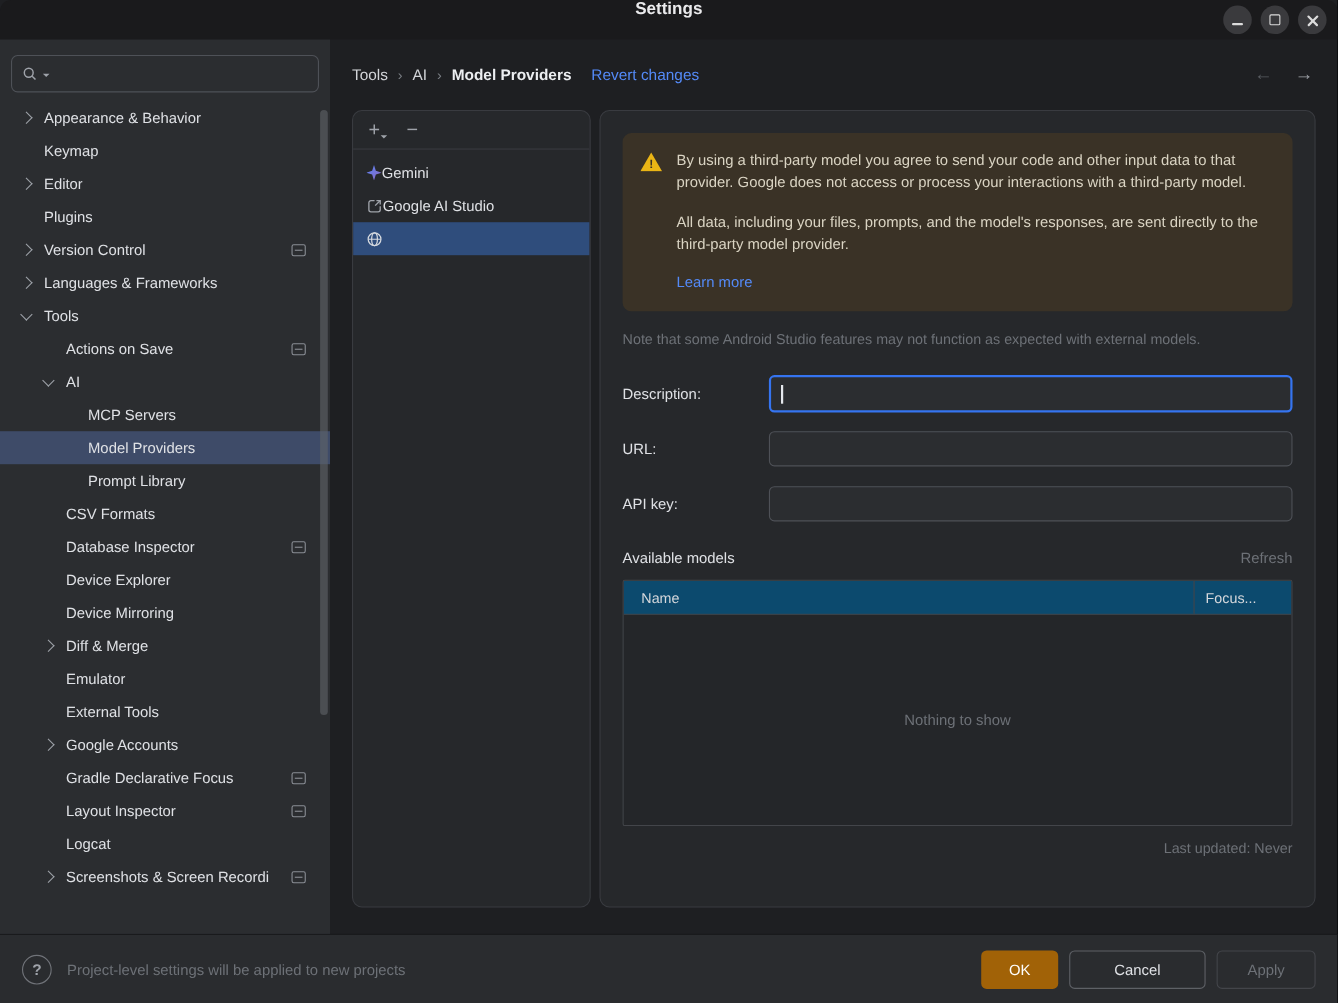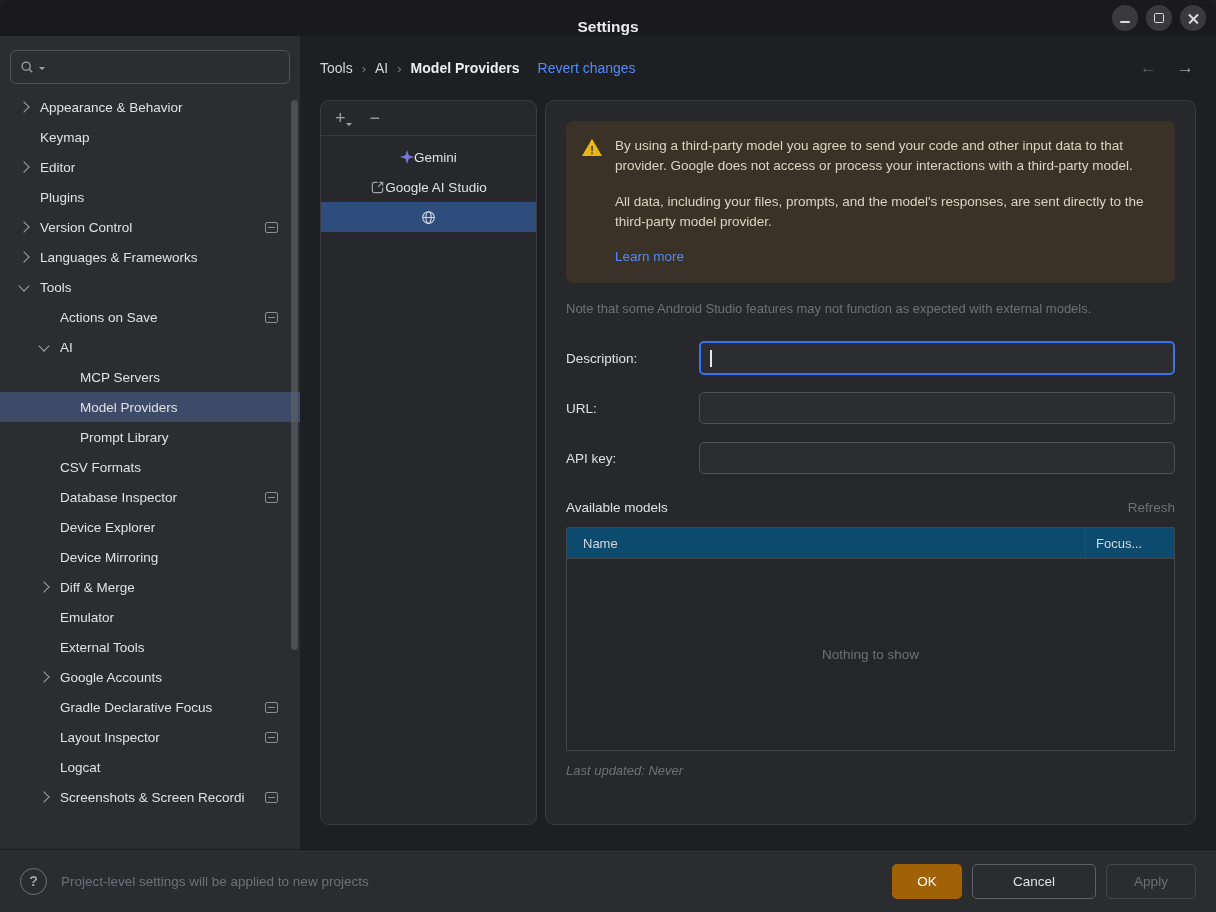--- a/index.html
+++ b/index.html
@@ -1,19 +1,19 @@
 <!DOCTYPE html>
 <html><head>
 <meta charset="utf-8">
 <style>
   html,body{margin:0;padding:0;background:#000;}
   .window{width:1216px;height:912px;background:#1e1f22;font-family:"Liberation Sans",sans-serif;
     color:#dfe1e5;display:flex;flex-direction:column;overflow:hidden;position:relative;}
   
-  .titlebar{flex:0 0 36px;background:#1a1a1c;display:flex;align-items:flex-end;justify-content:center;
+  .titlebar{flex:0 0 36px;background:#1a1a1c;display:flex;align-items:flex-start;justify-content:center;
     position:relative;border-radius:10px 10px 0 0;}
   .title{font-size:15.5px;font-weight:bold;color:#eaeaec;}
   .controls{position:absolute;right:10px;top:5px;display:flex;gap:8px;}
   .ctl{width:26px;height:26px;border-radius:50%;background:#3a3a3d;display:flex;align-items:center;
     justify-content:center;cursor:pointer;}
   .g-min{width:10px;height:2px;background:#dcdcdc;margin-top:7px;border-radius:1px;}
   .g-max{width:8px;height:8px;border:1.5px solid #dcdcdc;border-radius:1.5px;}
   .g-close{position:relative;width:11px;height:11px;}
   .g-close::before,.g-close::after{content:"";position:absolute;left:-1px;top:5px;width:13px;height:1.6px;
     background:#dcdcdc;border-radius:1px;}
@@ -51,21 +51,21 @@
   .panel{background:#26282b;border:1px solid #393b40;border-radius:9px;box-sizing:border-box;}
   
   .providers{flex:0 0 217px;width:217px;display:flex;flex-direction:column;overflow:hidden;}
   .ptoolbar{flex:0 0 34px;border-bottom:1px solid #393b40;display:flex;align-items:center;
     padding:0 14px;gap:24px;color:#9fa3aa;}
   .icon-add{font-size:18px;line-height:1;position:relative;cursor:pointer;}
   .icon-add::after{content:"";position:absolute;right:-6px;bottom:1px;width:0;height:0;
     border-left:3px solid transparent;border-right:3px solid transparent;border-top:3.5px solid #9fa3aa;}
   .icon-remove{font-size:18px;line-height:1;cursor:pointer;}
   .plist{padding-top:6px;}
-  .p-row{height:30px;display:flex;align-items:center;gap:0;padding:0 12px;font-size:13.5px;cursor:pointer;justify-content:center;}
+  .p-row{height:30px;display:flex;align-items:center;gap:0;padding:0 12px;font-size:13.5px;cursor:pointer;}
   .p-row.sel{background:#2f4d7c;}
   .gem-icon{width:14px;height:14px;flex:0 0 14px;background:linear-gradient(135deg,#5684f7,#9168c0);
     clip-path:polygon(50% 0%,62% 38%,100% 50%,62% 62%,50% 100%,38% 62%,0% 50%,38% 38%);}
   
   .detail{flex:1;display:flex;flex-direction:column;padding:20px;overflow:hidden;min-width:0;}
   .warn{background:#3a3226;border-radius:8px;padding:15px 16px 16px;display:flex;gap:13px;color:#dad4c3;}
   .warn-icon{position:relative;flex:0 0 20px;width:20px;height:18px;margin-top:2px;background:#eab515;
     clip-path:polygon(50% 4%,100% 100%,0% 100%);}
   .warn-icon::after{content:"!";position:absolute;left:50%;transform:translateX(-50%);bottom:0;
     font-size:11px;font-weight:bold;color:#3a3226;}
@@ -84,21 +84,21 @@
   .models-row{margin-top:26px;display:flex;align-items:center;justify-content:space-between;font-size:13.5px;}
   .refresh{color:#6d7177;cursor:default;}
   .mtable{margin-top:12px;border:1px solid #43454a;display:flex;flex-direction:column;height:222px;
     border-radius:2px;overflow:hidden;}
   .mhead{flex:0 0 30px;display:flex;background:#0c4a6e;border-bottom:1px solid #43454a;
     font-size:13px;color:#d6d8dc;align-items:stretch;}
   .mh-name{flex:1;display:flex;align-items:center;padding-left:16px;}
   .mh-enabled{flex:0 0 78px;display:flex;align-items:center;border-left:1px solid #43454a;padding-left:10px;}
   .mbody{flex:1;display:flex;align-items:center;justify-content:center;color:#6d7177;
     font-size:13.5px;background:#242629;}
-  .lastupd{margin-top:12px;color:#6d7177;font-size:13px;font-style:italic;}
+  .lastupd{margin-top:12px;text-align:right;color:#6d7177;font-size:13px;}
   
   .footer{flex:0 0 62px;background:#2a2c2f;border-top:1px solid #191a1c;display:flex;align-items:center;
     padding:0 20px;}
   .help{flex:0 0 27px;width:27px;height:27px;border-radius:50%;border:1.5px solid #707379;color:#9fa3aa;
     display:flex;align-items:center;justify-content:center;font-size:14px;font-weight:bold;cursor:pointer;
     box-sizing:border-box;}
   .fnote{margin-left:14px;color:#6d7177;font-size:13.5px;}
   .fbtns{margin-left:auto;display:flex;gap:10px;}
   .btn{height:35px;border-radius:5px;font-size:13.5px;display:flex;align-items:center;justify-content:center;
     cursor:pointer;box-sizing:border-box;}

